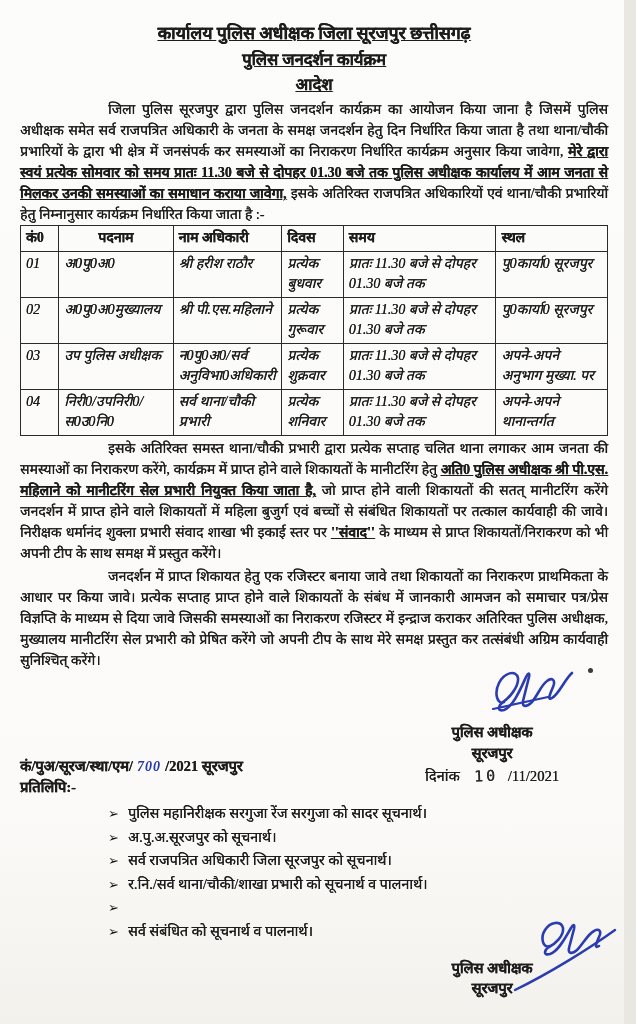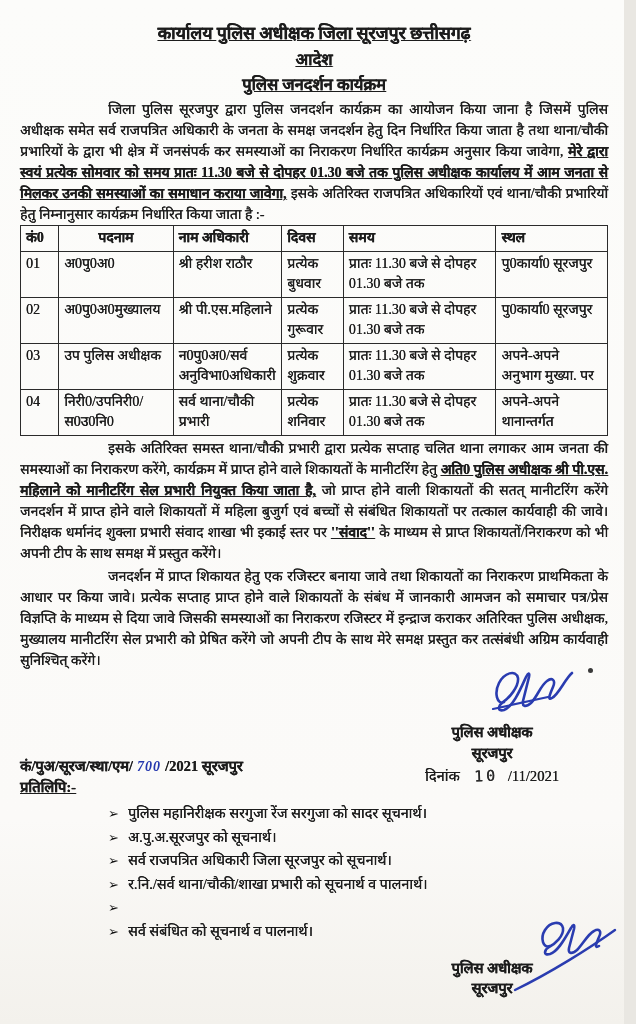--- a/index.html
+++ b/index.html
@@ -36,21 +36,21 @@
     font-size:14px;
   }
   table.sched th,table.sched td{
     border:1.6px solid #2b2b2b;
     padding:2px 5px 3px 5px;
     text-align:left;
     vertical-align:top;
     line-height:20px;
     font-weight:700;
   }
-  table.sched td{font-weight:500;}
+  table.sched td{font-weight:500;font-style:italic;}
   table.sched .c0{width:6.5%;}
   table.sched .c1{width:19.5%;text-align:center;}
   table.sched .c2{width:18.5%;}
   table.sched .c3{width:10.5%;}
   table.sched .c4{width:26%;font-family:Liberation Serif, serif;}
   table.sched .c5{width:19%;}
   table.sched tbody td{height:40px;}
   .sig1{position:absolute;left:488px;top:662px;width:96px;height:62px;}
   .sig-dot{position:absolute;left:588px;top:668px;width:5px;height:5px;border-radius:50%;background:#3a3a3a;}
   .sign-block{
@@ -62,43 +62,43 @@
     display:inline-block;margin:0 10px 0 14px;
     font-family:"DejaVu Sans Mono",monospace;
     font-size:15px;letter-spacing:3px;color:#2a2a2a;
     transform:rotate(-2deg);
   }
   .ref-line{margin-top:84px;font-size:14.6px;font-weight:700;}
   .hand-num{
     color:#2336ad;font-size:14px;font-style:italic;
     letter-spacing:1px;margin:0 4px;text-shadow:none;font-weight:700;
   }
-  .copy-label{font-size:14.6px;font-weight:700;margin-top:1px;text-decoration:underline;}
+  .copy-label{font-size:14.6px;font-weight:700;margin-top:1px;}
   .copy-list{list-style:none;margin:6px 0 0 0;padding:0 0 0 88px;}
   .copy-list li{
     font-size:14.4px;line-height:23.5px;
     display:flex;align-items:flex-start;
   }
   .blt{margin-right:9px;font-size:13px;line-height:23.5px;color:#111;text-shadow:none;}
   .bottom-sign{
     position:absolute;top:958px;right:52px;width:160px;
     text-align:center;font-size:14.6px;line-height:20px;font-weight:700;
   }
   .sig2{position:absolute;left:430px;top:918px;width:200px;height:100px;pointer-events:none;}
   svg.sig path{stroke:#2a3cb0;fill:none;stroke-linecap:round;stroke-linejoin:round;}
 </style>
 </head>
 <body>
 
 <div class="page">
 
   <div class="titles">
     <div class="t1">कार्यालय पुलिस अधीक्षक जिला सूरजपुर छत्तीसगढ़</div>
+    <div class="t2">पुलिस जनदर्शन कार्यक्रम</div>
     <div class="t2">आदेश</div>
-    <div class="t2">पुलिस जनदर्शन कार्यक्रम</div>
   </div>
 
   <p class="para"><span>जिला पुलिस सूरजपुर द्वारा पुलिस जनदर्शन कार्यक्रम का आयोजन किया जाना है जिसमें पुलिस अधीक्षक समेत सर्व राजपत्रित अधिकारी के जनता के समक्ष जनदर्शन हेतु दिन निर्धारित किया जाता है तथा थाना/चौकी प्रभारियों के द्वारा भी क्षेत्र में जनसंपर्क कर समस्याओं का निराकरण निर्धारित कार्यक्रम अनुसार किया जावेगा, </span><span class="bu">मेरे द्वारा स्वयं प्रत्येक सोमवार को समय प्रातः 11.30 बजे से दोपहर 01.30 बजे तक पुलिस अधीक्षक कार्यालय में आम जनता से मिलकर उनकी समस्याओं का समाधान कराया जावेगा,</span><span> इसके अतिरिक्त राजपत्रित अधिकारियों एवं थाना/चौकी  प्रभारियों हेतु निम्नानुसार कार्यक्रम निर्धारित किया जाता है :-</span></p>
 
   <table class="sched">
     <thead>
       <tr>
         <th class="c0">कं0</th>
         <th class="c1">पदनाम</th>
         <th class="c2">नाम अधिकारी</th>

